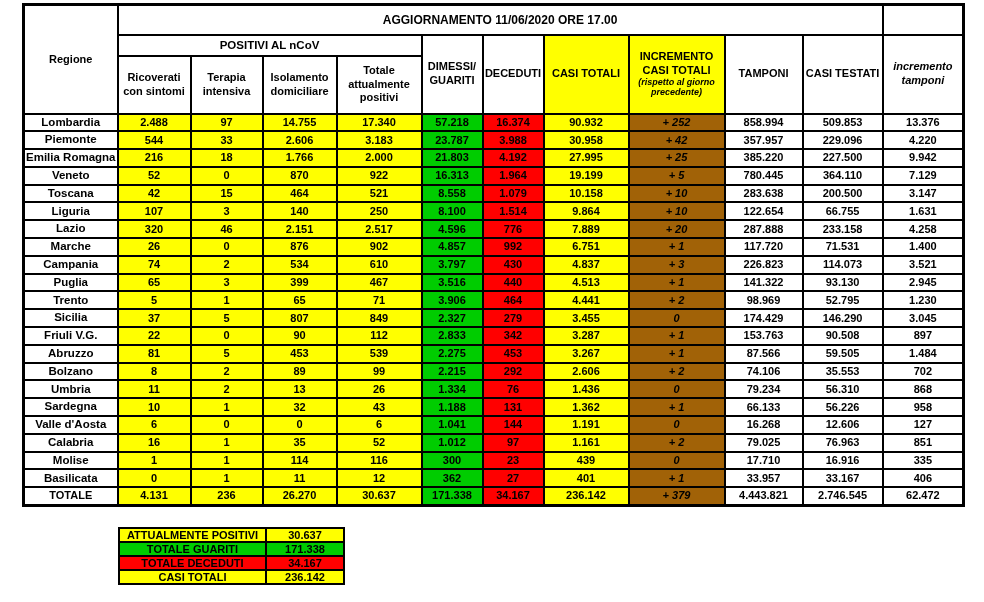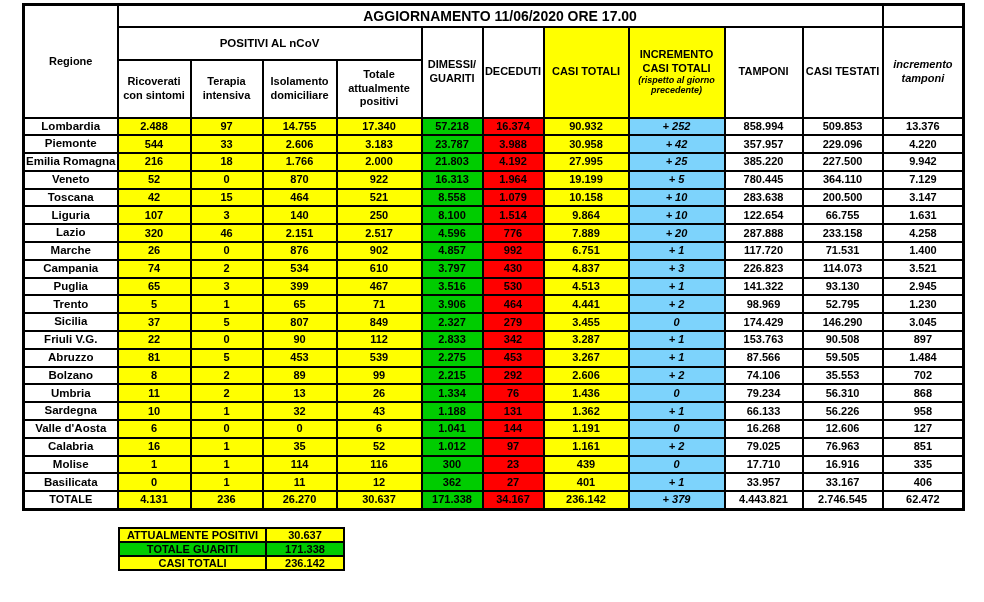--- a/index.html
+++ b/index.html
@@ -7,37 +7,37 @@
   body { position:relative; font-family:"Liberation Sans", sans-serif; color:#000; }
 
   table { border-collapse:collapse; table-layout:fixed; }
 
   
   table.main { position:absolute; left:22px; top:3px; width:940px; border:3px solid #000; }
   table.main th, table.main td {
     border:2px solid #000; padding:0 1px; text-align:center; vertical-align:middle;
     font-weight:bold; overflow:hidden;
   }
-  .h-title   { font-size:14px; height:22px; background:#fff; }
+  .h-title   { font-size:12px; height:30px; background:#fff; }
   .h-empty   { background:#fff; }
-  .h-group   { font-size:11.5px; height:33px; background:#fff; }
+  .h-group   { font-size:11.5px; height:21px; background:#fff; }
   .h-sub     { font-size:11px; height:58px; background:#fff; white-space:pre-line; line-height:1.25; }
   .h-big     { font-size:11px; background:#fff; white-space:pre-line; line-height:1.25; }
   .h-regione { font-size:11px; background:#fff; }
   .h-yellow  { background:#FFFF00; }
   .h-note    { display:block; font-size:9px; font-style:italic; line-height:1.1; margin-top:1px; white-space:pre-line; }
   .h-italic  { font-style:italic; }
 
   td.data    { font-size:11px; height:17.8px; line-height:1; }
   td.rg      { background:#fff; font-size:11.5px; }
   .c-y       { background:#FFFF00; }
   .c-g       { background:#00CC00; }
   .c-r       { background:#FF0000; }
   .c-w       { background:#ffffff; }
-  .c-incr    { background:#7dd3fc; font-style:italic; }
+  .c-incr    { background:#a16207; font-style:italic; }
   tr.total-row td { font-size:11px; }
 
   
   table.summary { position:absolute; left:118px; top:527px; width:225px; border:2px solid #000; }
   table.summary td {
     border:2px solid #000; text-align:center; vertical-align:middle;
     font-weight:bold; font-size:11px; height:14px; line-height:1;
   }
   .sum-label { width:147px; }
   .sum-value { width:78px; }
@@ -222,21 +222,21 @@
         <td class="data c-w">114.073</td>
         <td class="data c-w">3.521</td>
       </tr>
       <tr>
         <td class="data rg">Puglia</td>
         <td class="data c-y">65</td>
         <td class="data c-y">3</td>
         <td class="data c-y">399</td>
         <td class="data c-y">467</td>
         <td class="data c-g">3.516</td>
-        <td class="data c-r">530</td>
+        <td class="data c-r">440</td>
         <td class="data c-y">4.513</td>
         <td class="data c-incr">+ 1</td>
         <td class="data c-w">141.322</td>
         <td class="data c-w">93.130</td>
         <td class="data c-w">2.945</td>
       </tr>
       <tr>
         <td class="data rg">Trento</td>
         <td class="data c-y">5</td>
         <td class="data c-y">1</td>
@@ -411,17 +411,21 @@
   <tbody>
       <tr>
         <td class="sum-label c-y">ATTUALMENTE POSITIVI</td>
         <td class="sum-value c-y">30.637</td>
       </tr>
       <tr>
         <td class="sum-label c-g">TOTALE GUARITI</td>
         <td class="sum-value c-g">171.338</td>
       </tr>
       <tr>
+        <td class="sum-label c-r">TOTALE DECEDUTI</td>
+        <td class="sum-value c-r">34.167</td>
+      </tr>
+      <tr>
         <td class="sum-label c-y">CASI TOTALI</td>
         <td class="sum-value c-y">236.142</td>
       </tr>
     </tbody>
 </table>
 
 </body></html>

